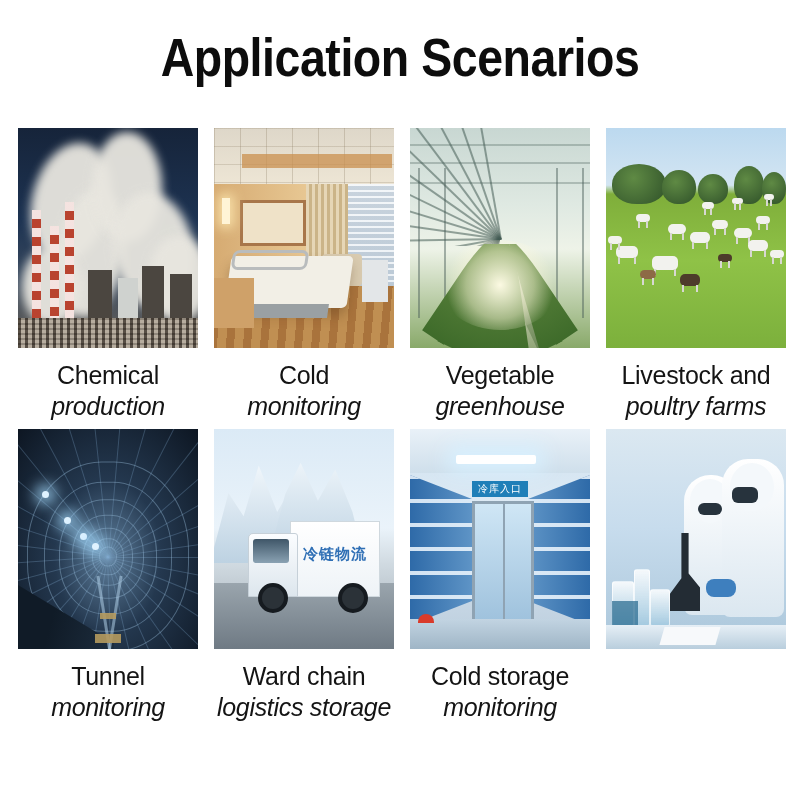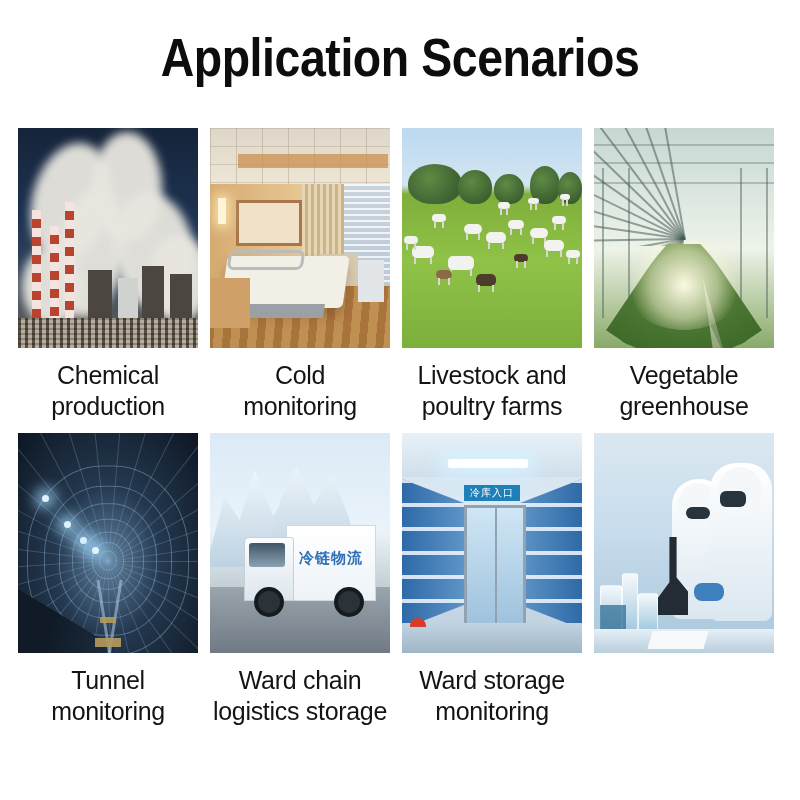--- a/index.html
+++ b/index.html
@@ -22,38 +22,37 @@
     transform:scaleX(0.86);
   }
 
   .grid{
     position:absolute;top:128px;left:18px;
     width:766px;
     display:grid;
     grid-template-columns:repeat(4,180px);
     grid-column-gap:16px;
     grid-row-gap:8px;
-    gap:12px;
   }
   .cell{width:180px;}
   .thumb{
     width:180px;height:220px;
     overflow:hidden;position:relative;
     background:#ddd;
   }
   .caption{
     margin-top:12px;
     text-align:center;
     font-size:25px;
     line-height:1.22;
     color:#141414;
     font-weight:400;
     letter-spacing:-0.3px;
   }
-  .caption .l2{display:block;}
+  .caption .l2{display:block;font-style:italic;}
 
   
   .sc-chem{background:linear-gradient(#16243a 0%,#1d3352 42%,#3a4a5e 70%,#6b6257 100%);}
   .sc-chem .smoke{position:absolute;border-radius:50%;background:#e8e6df;filter:blur(5px);opacity:.95;}
   .sc-chem .s1{left:14px;top:14px;width:78px;height:120px;transform:rotate(14deg);}
   .sc-chem .s2{left:40px;top:60px;width:66px;height:130px;transform:rotate(8deg);}
   .sc-chem .s3{left:74px;top:4px;width:70px;height:110px;}
   .sc-chem .s4{left:96px;top:64px;width:80px;height:120px;transform:rotate(-10deg);}
   .sc-chem .s5{left:130px;top:108px;width:62px;height:86px;}
   .sc-chem .s6{left:4px;top:118px;width:60px;height:80px;}
@@ -280,106 +279,20 @@
         <div class="chair"></div>
           <div class="cart"></div>
         <div class="bed"></div>
           <div class="bedrail"></div>
           <div class="bedlegs"></div>
         <div class="cabinet"></div>
       </div>
       <div class="caption">
         <span>Cold</span>
         <span class="l2">monitoring</span>
-      </div>
-    </div>
-
-    <div class="cell">
-      <div class="thumb sc-live">
-        <div class="trees">
-          <span class="tr1"></span>
-            <span class="tr2"></span>
-            <span class="tr3"></span>
-          <span class="tr4"></span>
-            <span class="tr5"></span>
-        </div>
-        <div id="herd">
-            <div class="cow " style="left: 10px; top: 118px; width: 22px; height: 12px;">
-              <i></i>
-              <i class="b"></i>
-            </div>
-            <div class="cow " style="left: 46px; top: 128px; width: 26px; height: 14px;">
-              <i></i>
-              <i class="b"></i>
-            </div>
-            <div class="cow " style="left: 62px; top: 96px; width: 18px; height: 10px;">
-              <i></i>
-              <i class="b"></i>
-            </div>
-            <div class="cow " style="left: 30px; top: 86px; width: 14px; height: 8px;">
-              <i></i>
-              <i class="b"></i>
-            </div>
-            <div class="cow " style="left: 84px; top: 104px; width: 20px; height: 11px;">
-              <i></i>
-              <i class="b"></i>
-            </div>
-            <div class="cow " style="left: 106px; top: 92px; width: 16px; height: 9px;">
-              <i></i>
-              <i class="b"></i>
-            </div>
-            <div class="cow " style="left: 128px; top: 100px; width: 18px; height: 10px;">
-              <i></i>
-              <i class="b"></i>
-            </div>
-            <div class="cow " style="left: 150px; top: 88px; width: 14px; height: 8px;">
-              <i></i>
-              <i class="b"></i>
-            </div>
-            <div class="cow " style="left: 142px; top: 112px; width: 20px; height: 11px;">
-              <i></i>
-              <i class="b"></i>
-            </div>
-            <div class="cow " style="left: 96px; top: 74px; width: 12px; height: 7px;">
-              <i></i>
-              <i class="b"></i>
-            </div>
-            <div class="cow " style="left: 126px; top: 70px; width: 11px; height: 6px;">
-              <i></i>
-              <i class="b"></i>
-            </div>
-            <div class="cow " style="left: 158px; top: 66px; width: 10px; height: 6px;">
-              <i></i>
-              <i class="b"></i>
-            </div>
-            <div class="cow brown" style="left: 34px; top: 142px; width: 16px; height: 9px;">
-              <i></i>
-              <i class="b"></i>
-            </div>
-            <div class="cow dark" style="left: 74px; top: 146px; width: 20px; height: 12px;">
-              <i></i>
-              <i class="b"></i>
-            </div>
-            <div class="cow dark" style="left: 112px; top: 126px; width: 14px; height: 8px;">
-              <i></i>
-              <i class="b"></i>
-            </div>
-            <div class="cow " style="left: 2px; top: 108px; width: 14px; height: 8px;">
-              <i></i>
-              <i class="b"></i>
-            </div>
-            <div class="cow " style="left: 164px; top: 122px; width: 14px; height: 8px;">
-              <i></i>
-              <i class="b"></i>
-            </div>
-          </div>
-      </div>
-      <div class="caption">
-        <span>Livestock and</span>
-        <span class="l2">poultry farms</span>
       </div>
     </div>
 
     <div class="cell">
       <div class="thumb sc-green">
         <div class="roof" id="gh-roof">
             <i style="transform: rotate(98deg);"></i>
             <i style="transform: rotate(107deg);"></i>
             <i style="transform: rotate(116deg);"></i>
             <i style="transform: rotate(125deg);"></i>
@@ -415,20 +328,106 @@
             <div class="row" style="transform: translateX(-50%) rotate(8deg);"></div>
             <div class="row" style="transform: translateX(-50%) rotate(16deg);"></div>
             <div class="row" style="transform: translateX(-50%) rotate(25deg);"></div>
             <div class="row" style="transform: translateX(-50%) rotate(34deg);"></div>
           </div>
         <div class="glow"></div>
       </div>
       <div class="caption">
         <span>Vegetable</span>
         <span class="l2">greenhouse</span>
+      </div>
+    </div>
+
+    <div class="cell">
+      <div class="thumb sc-live">
+        <div class="trees">
+          <span class="tr1"></span>
+            <span class="tr2"></span>
+            <span class="tr3"></span>
+          <span class="tr4"></span>
+            <span class="tr5"></span>
+        </div>
+        <div id="herd">
+            <div class="cow " style="left: 10px; top: 118px; width: 22px; height: 12px;">
+              <i></i>
+              <i class="b"></i>
+            </div>
+            <div class="cow " style="left: 46px; top: 128px; width: 26px; height: 14px;">
+              <i></i>
+              <i class="b"></i>
+            </div>
+            <div class="cow " style="left: 62px; top: 96px; width: 18px; height: 10px;">
+              <i></i>
+              <i class="b"></i>
+            </div>
+            <div class="cow " style="left: 30px; top: 86px; width: 14px; height: 8px;">
+              <i></i>
+              <i class="b"></i>
+            </div>
+            <div class="cow " style="left: 84px; top: 104px; width: 20px; height: 11px;">
+              <i></i>
+              <i class="b"></i>
+            </div>
+            <div class="cow " style="left: 106px; top: 92px; width: 16px; height: 9px;">
+              <i></i>
+              <i class="b"></i>
+            </div>
+            <div class="cow " style="left: 128px; top: 100px; width: 18px; height: 10px;">
+              <i></i>
+              <i class="b"></i>
+            </div>
+            <div class="cow " style="left: 150px; top: 88px; width: 14px; height: 8px;">
+              <i></i>
+              <i class="b"></i>
+            </div>
+            <div class="cow " style="left: 142px; top: 112px; width: 20px; height: 11px;">
+              <i></i>
+              <i class="b"></i>
+            </div>
+            <div class="cow " style="left: 96px; top: 74px; width: 12px; height: 7px;">
+              <i></i>
+              <i class="b"></i>
+            </div>
+            <div class="cow " style="left: 126px; top: 70px; width: 11px; height: 6px;">
+              <i></i>
+              <i class="b"></i>
+            </div>
+            <div class="cow " style="left: 158px; top: 66px; width: 10px; height: 6px;">
+              <i></i>
+              <i class="b"></i>
+            </div>
+            <div class="cow brown" style="left: 34px; top: 142px; width: 16px; height: 9px;">
+              <i></i>
+              <i class="b"></i>
+            </div>
+            <div class="cow dark" style="left: 74px; top: 146px; width: 20px; height: 12px;">
+              <i></i>
+              <i class="b"></i>
+            </div>
+            <div class="cow dark" style="left: 112px; top: 126px; width: 14px; height: 8px;">
+              <i></i>
+              <i class="b"></i>
+            </div>
+            <div class="cow " style="left: 2px; top: 108px; width: 14px; height: 8px;">
+              <i></i>
+              <i class="b"></i>
+            </div>
+            <div class="cow " style="left: 164px; top: 122px; width: 14px; height: 8px;">
+              <i></i>
+              <i class="b"></i>
+            </div>
+          </div>
+      </div>
+      <div class="caption">
+        <span>Livestock and</span>
+        <span class="l2">poultry farms</span>
       </div>
     </div>
 
     <div class="cell">
       <div class="thumb sc-tun">
         <div class="grid-l" id="tun-lines">
             <i style="transform: rotate(0deg);"></i>
             <i style="transform: rotate(11deg);"></i>
             <i style="transform: rotate(22deg);"></i>
             <i style="transform: rotate(33deg);"></i>
@@ -510,21 +509,21 @@
         <div class="ceil"></div>
           <div class="tube"></div>
         <div class="shelfL"></div>
           <div class="shelfR"></div>
         <div class="door"></div>
         <div class="sign">冷库入口</div>
         <div class="floor"></div>
         <div class="helmet"></div>
       </div>
       <div class="caption">
-        <span>Ward storage</span>
+        <span>Cold storage</span>
         <span class="l2">monitoring</span>
       </div>
     </div>
 
     <div class="cell">
       <div class="thumb sc-bio">
         <div class="suit s-a"></div>
           <div class="hood h-a"></div>
           <div class="mask m-a"></div>
         <div class="suit s-b"></div>

